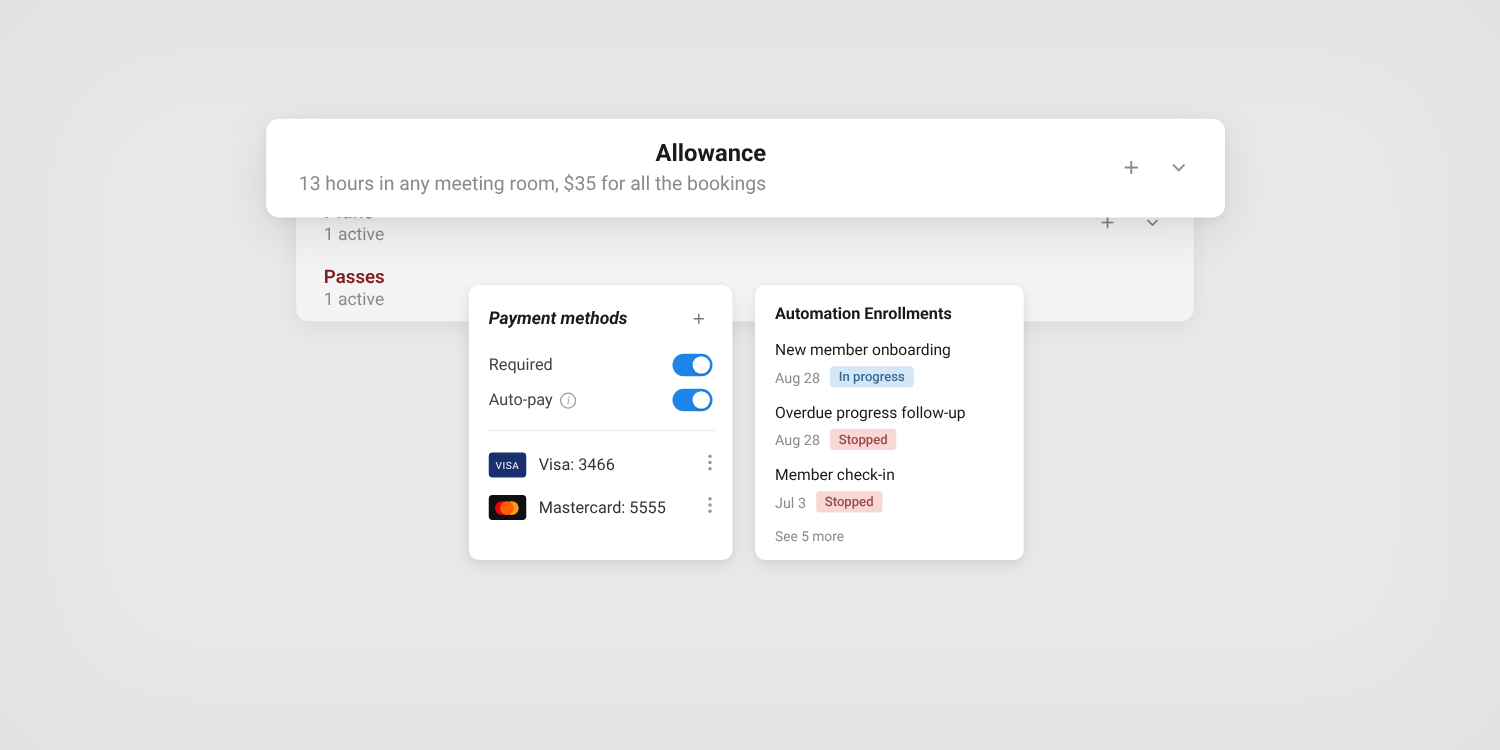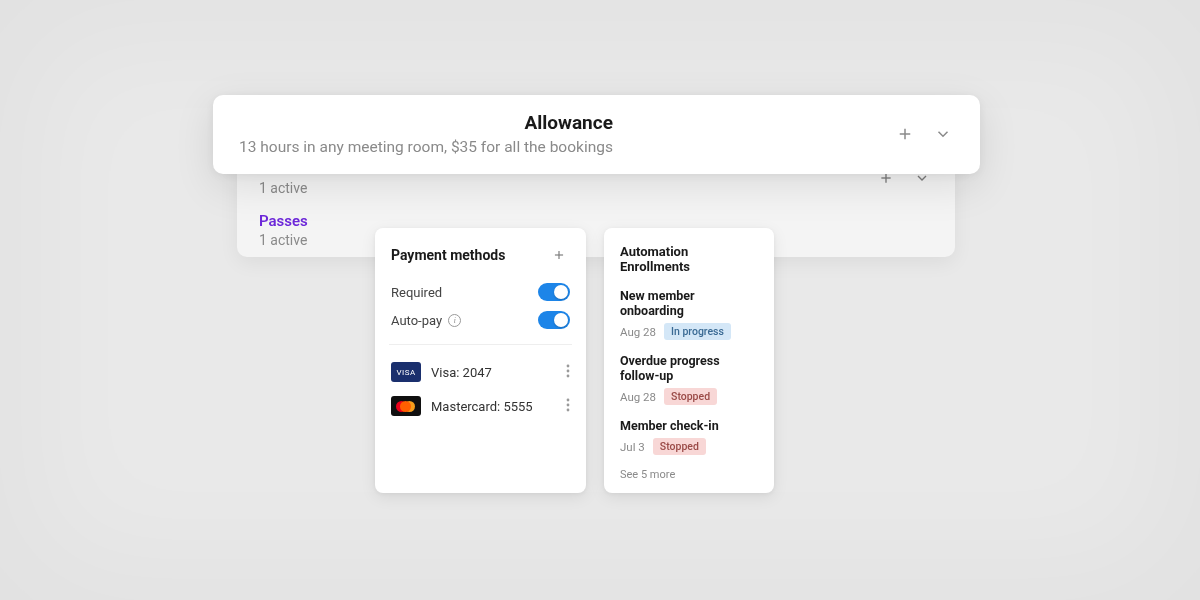--- a/index.html
+++ b/index.html
@@ -44,21 +44,21 @@
     padding: 7px 22px 9px 22px;
     display: flex;
     align-items: center;
     justify-content: space-between;
   }
   .bg-row .txt { display: flex; flex-direction: column; gap: 2px; }
   .bg-row .title { font-size: 16px; font-weight: 600; color: #2b2b2b; }
   .bg-row .sub { font-size: 14px; color: var(--text-muted); }
   .bg-row .icons { display: flex; gap: 14px; color: #7d7d7d; }
   .faded-label {
-    font-size: 15px; font-weight: 600; color: #6d28d9;
+    font-size: 15px; font-weight: 600; color: #7f1d1d;
     padding: 7px 22px 0 22px;
   }
 
   
   .allowance {
     position: absolute;
     top: 95px;
     left: 213px;
     width: 767px;
     background: var(--card-bg);
@@ -97,21 +97,21 @@
     box-shadow: var(--shadow-sm);
     width: 211px;
     padding: 16px 16px 14px 16px;
     font-size: 13px;
   }
 
   .card-header {
     display: flex; justify-content: space-between; align-items: center;
     margin-bottom: 12px;
   }
-  .card-header .h { font-size: 14px; font-weight: 700; }
+  .card-header .h { font-size: 14px; font-weight: 700; font-style: italic; }
   .card-header .plus { color: #7a7a7a; cursor: pointer; }
 
   .setting-row {
     display: flex; justify-content: space-between; align-items: center;
     padding: 5px 0;
     font-size: 13px; color: #444;
   }
   .setting-row .lab { display: inline-flex; align-items: center; gap: 6px; }
 
   .toggle {
@@ -141,24 +141,24 @@
     flex-shrink: 0;
   }
   .card-logo.visa { background: var(--visa-blue); color: #fff; font-size: 8px; font-weight: 400; letter-spacing: 0.5px; }
   .card-logo.mc { background: var(--mc-black); position: relative; }
   .mc-circ { position: absolute; width: 11px; height: 11px; border-radius: 50%; top: 4.5px; }
   .mc-circ.a { background: #eb001b; left: 5px; }
   .mc-circ.b { background: #f79e1b; left: 13px; }
   .mc-circ.c { background: #ff5f00; left: 9px; mix-blend-mode: normal; }
 
   
-  .auto-card { width: 170px; padding: 16px 16px 12px 16px; }
+  .auto-card { width: 215px; padding: 16px 16px 12px 16px; }
   .auto-card .h { font-size: 13px; font-weight: 700; margin-bottom: 14px; }
   .auto-item { margin-bottom: 13px; }
-  .auto-item .name { font-size: 12.5px; font-weight: 700; margin-bottom: 5px; }
+  .auto-item .name { font-size: 12.5px; font-weight: 400; margin-bottom: 5px; }
   .auto-item .meta { display: flex; align-items: center; gap: 8px; }
   .auto-item .date { font-size: 11.5px; color: var(--text-muted); }
   .badge {
     font-size: 10.5px; padding: 2px 7px; border-radius: 3px; font-weight: 500;
   }
   .badge.inprog { background: var(--blue-light); color: #3a6a94; }
   .badge.stopped { background: var(--red-light); color: var(--red-text); }
   .see-more { font-size: 11px; color: var(--text-muted); margin-top: 6px; cursor: pointer; }
 
   .info-icon {
@@ -253,21 +253,21 @@
       </span>
       <span class="toggle">
           <span class="knob"></span>
         </span>
     </div>
 
     <div class="divider"></div>
 
     <div class="pm-row">
       <span class="card-logo visa">VISA</span>
-      <span class="pm-name">Visa: 2047</span>
+      <span class="pm-name">Visa: 3466</span>
       <span class="kebab">
         <svg width="4" height="14" viewBox="0 0 4 14">
             <circle cx="2" cy="2" r="1.4" fill="currentColor"></circle>
             <circle cx="2" cy="7" r="1.4" fill="currentColor"></circle>
             <circle cx="2" cy="12" r="1.4" fill="currentColor"></circle>
           </svg>
       </span>
     </div>
     <div class="pm-row">
       <span class="card-logo mc">

